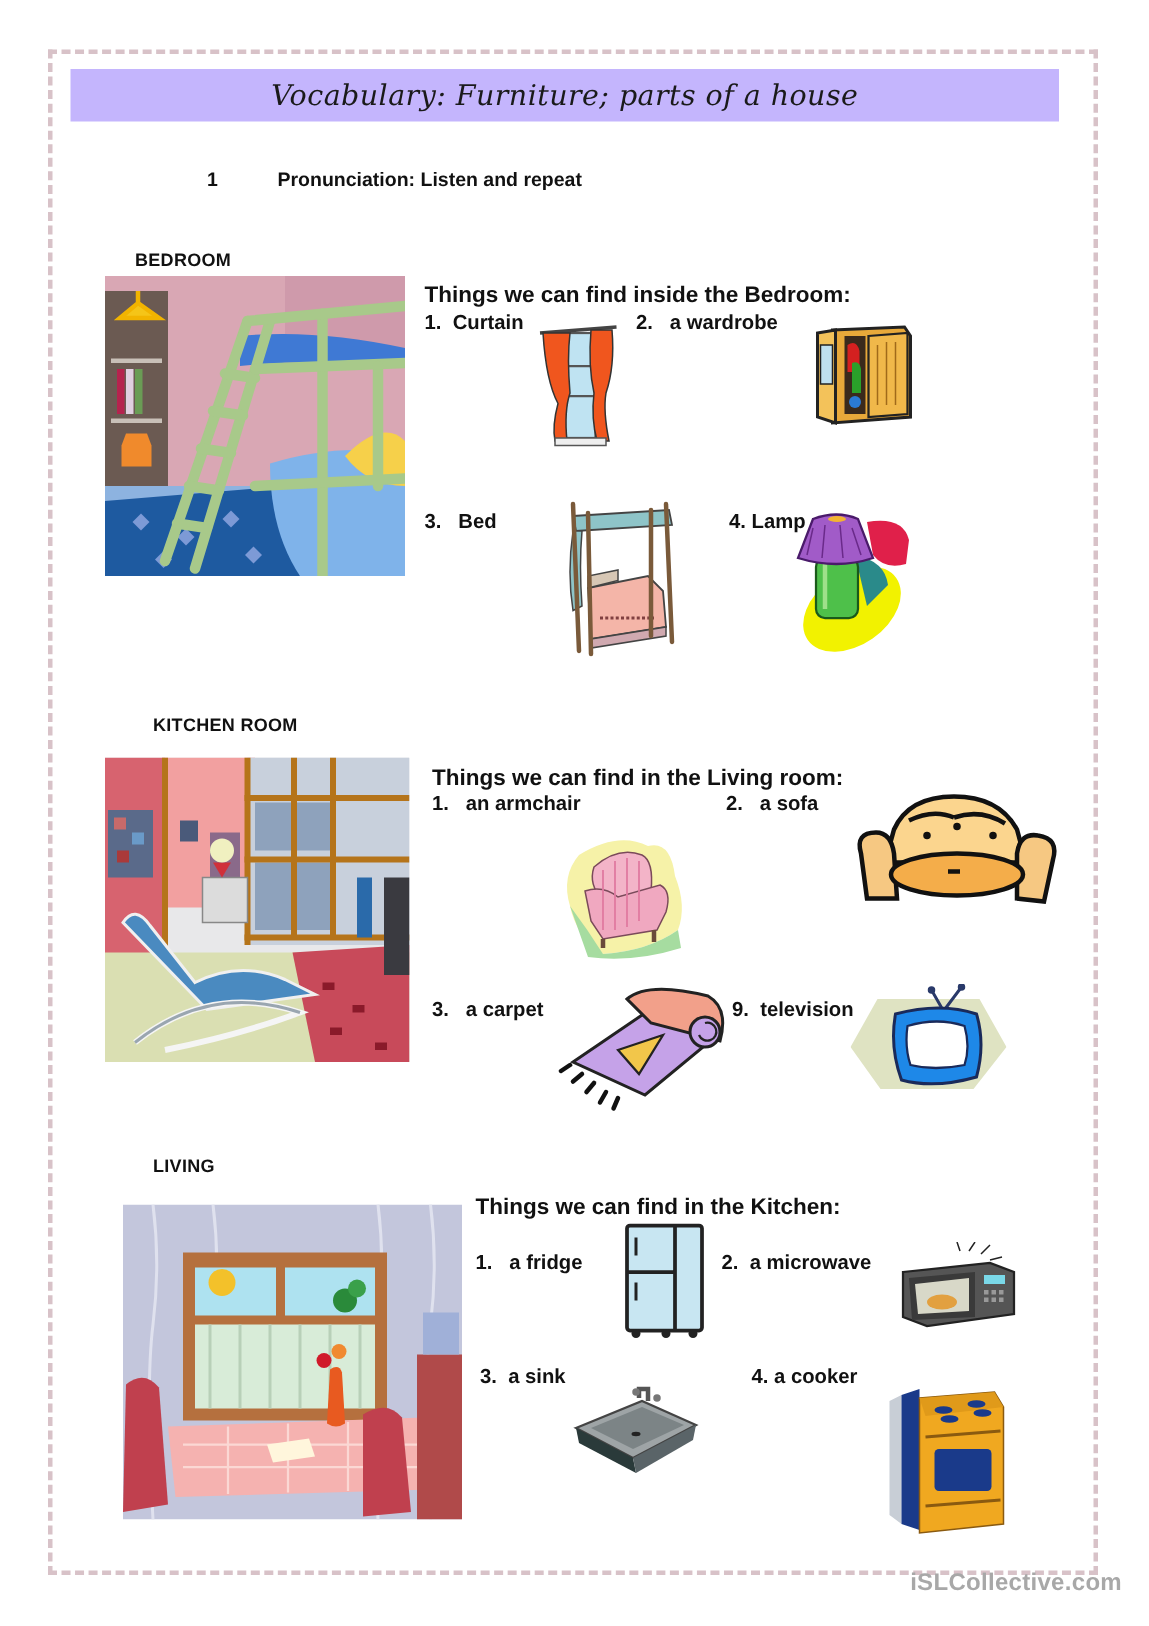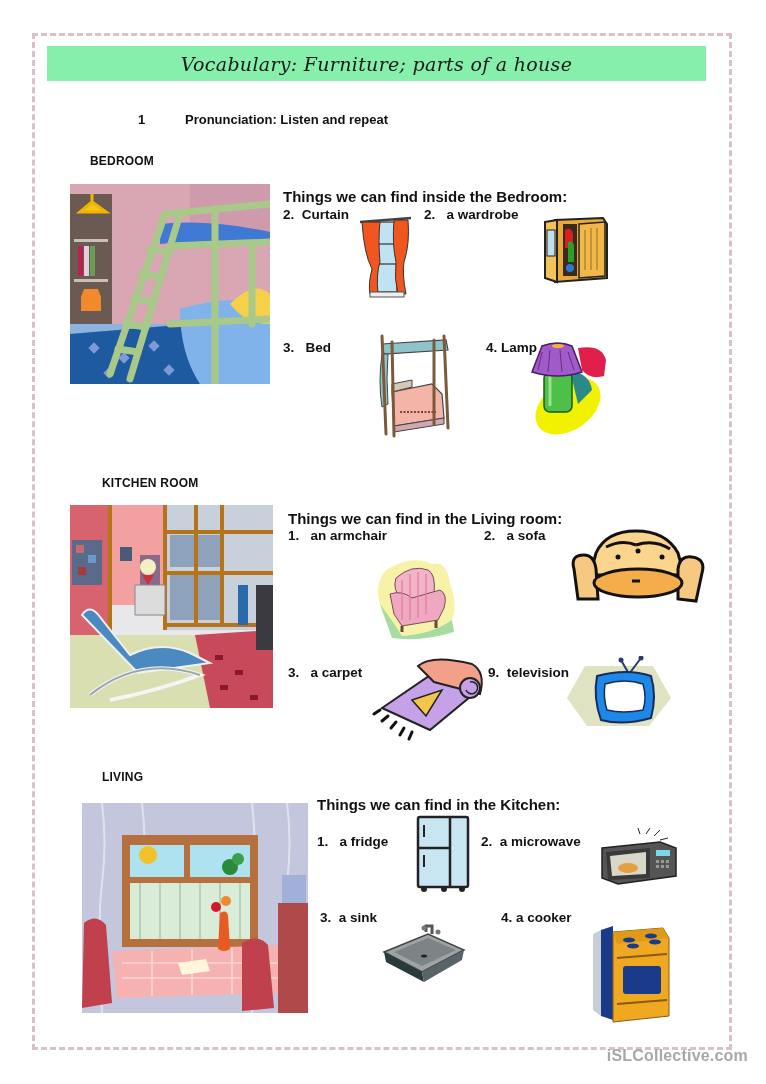--- a/index.html
+++ b/index.html
@@ -1,21 +1,21 @@
 <!DOCTYPE html>
 <html><head>
 <meta charset="utf-8">
 <style>
   html, body { margin: 0; padding: 0; background: #ffffff; }
   body { width: 766px; height: 1084px; position: relative; overflow: hidden;
          font-family: "Liberation Sans", "DejaVu Sans", sans-serif; color: #111; }
   .frame { position: absolute; left: 32px; top: 33px; width: 700px; height: 1017px;
            border: 3px dashed #d8c2c8; box-sizing: border-box; }
   .titlebar { position: absolute; left: 47px; top: 46px; width: 659px; height: 35px;
-              background: #86efac; display: flex; align-items: center; justify-content: center; }
+              background: #c4b5fd; display: flex; align-items: center; justify-content: center; }
   .titlebar span { font-family: "DejaVu Serif", serif; font-style: italic; font-size: 19px;
                    color: #1a1a1a; letter-spacing: 0.3px; }
   .abs { position: absolute; }
   .bold { font-weight: bold; font-size: 13px; }
   .heading { font-weight: bold; font-size: 12px; letter-spacing: 0.2px; }
   .intro { font-weight: bold; font-size: 15px; }
   .item { font-weight: bold; font-size: 13.5px; white-space: pre; }
   .pic { position: absolute; }
   .watermark { position: absolute; right: 18px; top: 1047px; font-size: 16px; font-weight: bold;
                color: #a8a8a8; letter-spacing: 0.2px; }
@@ -25,21 +25,21 @@
 
 <div class="frame"></div>
 
 <div class="titlebar">
   <span>Vocabulary:  Furniture; parts of a house</span>
 </div>
 
 <div class="abs bold" style="left:138px; top:112px;">1</div>
 <div class="abs bold" style="left:185px; top:112px;">Pronunciation:  Listen and repeat</div>
 
-<div class="abs heading" style="left:90px; top:154px;">BEDROOM</div>
+<div class="abs heading" style="left:90px; top:166px;">BEDROOM</div>
 
 <svg class="pic" style="left:70px; top:184px;" width="200" height="200" viewBox="0 0 200 200">
   <rect x="0" y="0" width="200" height="200" fill="#d9a7b4"></rect>
   <rect x="120" y="0" width="80" height="60" fill="#cf9aab"></rect>
   <rect x="0" y="10" width="42" height="130" fill="#6b5a52"></rect>
   <rect x="4" y="55" width="34" height="3" fill="#c9c0b8"></rect>
   <rect x="4" y="95" width="34" height="3" fill="#c9c0b8"></rect>
   <rect x="8" y="62" width="5" height="30" fill="#b5234e"></rect>
     <rect x="14" y="62" width="5" height="30" fill="#e0cfe0"></rect>
     <rect x="20" y="62" width="5" height="30" fill="#6a9c55"></rect>
@@ -67,21 +67,21 @@
       <path d="M80 65 L100 68"></path>
     <path d="M145 25 L145 200"></path>
       <path d="M95 30 L200 20"></path>
       <path d="M100 62 L200 58"></path>
       <path d="M100 140 L200 135"></path>
       <path d="M182 60 L182 140"></path>
   </g>
 </svg>
 
 <div class="abs intro" style="left:283px; top:188px;">Things we can find inside the Bedroom:</div>
-<div class="abs item" style="left:283px; top:207px;">2.  Curtain</div>
+<div class="abs item" style="left:283px; top:207px;">1.  Curtain</div>
 <div class="abs item" style="left:424px; top:207px;">2.   a wardrobe</div>
 <div class="abs item" style="left:283px; top:340px;">3.   Bed</div>
 <div class="abs item" style="left:466px; top:340px;margin-left:20px;">4. Lamp</div>
 
 <svg class="pic" style="left:358px; top:214px;" width="55" height="84" viewBox="0 0 55 84">
   <rect x="17" y="8" width="22" height="70" fill="#bfe3f2" stroke="#555" stroke-width="1.5"></rect>
   <path d="M17 30 H39 M17 50 H39" stroke="#555" stroke-width="1.5"></path>
   <path d="M2 8 L53 4" stroke="#444" stroke-width="2.5"></path>
   <path d="M4 8 Q6 40 14 55 Q10 70 12 80 L20 80 Q18 60 22 48 Q20 25 22 8 z" fill="#f0561e" stroke="#333" stroke-width="1"></path>
   <path d="M36 6 Q34 30 38 48 Q36 65 40 80 L48 80 Q44 60 46 48 Q52 30 50 6 z" fill="#f0561e" stroke="#333" stroke-width="1"></path>

